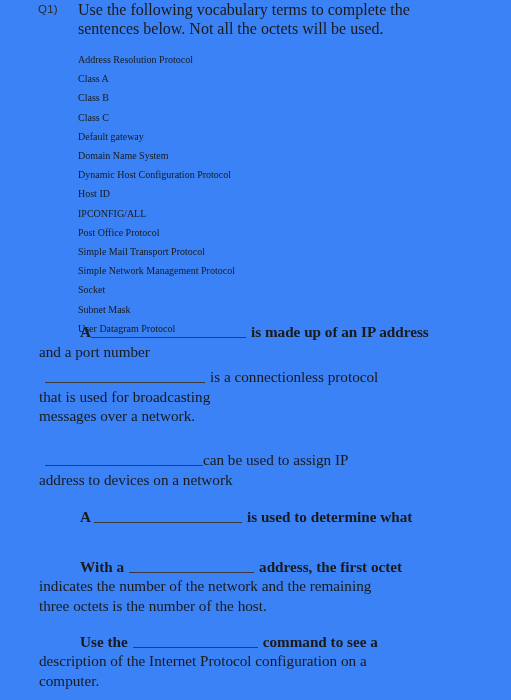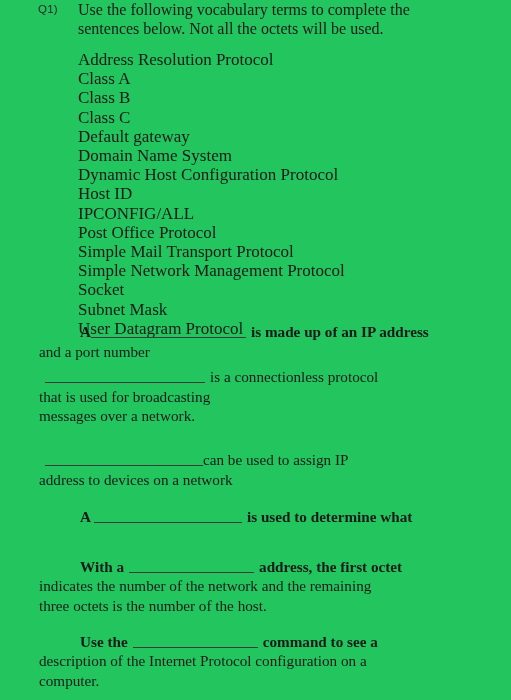--- a/index.html
+++ b/index.html
@@ -15,21 +15,21 @@
     overflow: hidden;
     font-family: "Liberation Serif", "DejaVu Serif", serif;
     color: #1a1a1a;
     -webkit-font-smoothing: antialiased;
   }
 
   .page {
     position: relative;
     width: 511px;
     height: 700px;
-    background: #22c55e;
+    background: #3b82f6;
   }
 
   
   .question-block {
     position: absolute;
     top: 0px;
     left: 0px;
     width: 511px;
   }
   .q-label {
@@ -60,21 +60,21 @@
   .terms-list {
     position: absolute;
     left: 78px;
     top: 50px;
     width: 400px;
     list-style: none;
     margin: 0;
     padding: 0;
   }
   .terms-list li {
-    font-size: 17px;
+    font-size: 10px;
     line-height: 19.2px;
     white-space: nowrap;
     color: #1a1a1a;
   }
 
   
   .sentences {
     position: absolute;
     left: 0px;
     top: 322px;

